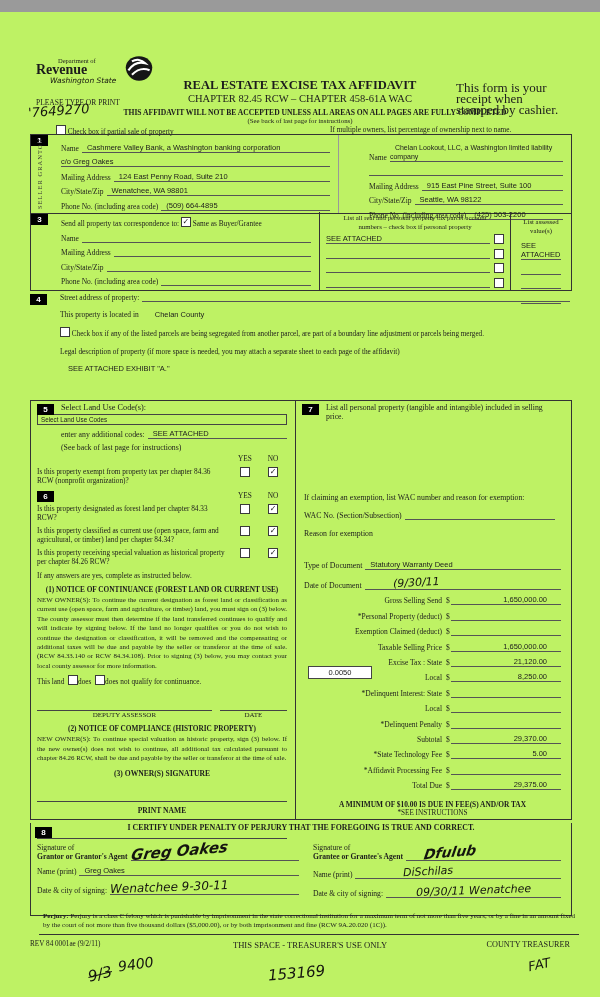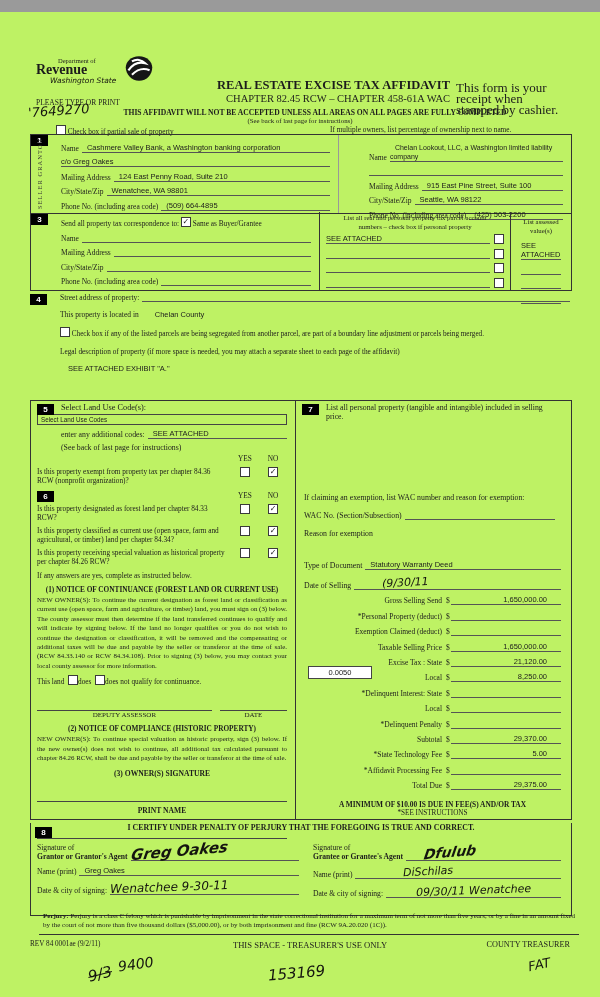--- a/index.html
+++ b/index.html
@@ -49,21 +49,21 @@
           <path d="M17 1 C8 1 2 7 2 14 c0 8 7 15 15 15 c9 0 15-7 15-15 C32 7 26 1 17 1 Z" fill="#161616"></path>
           <path d="M5 17 c5-7 12-10 19-8 c-4-4-10-5-15-2 M9 22 c6-6 13-8 20-5" stroke="#fff" stroke-width="2.4" fill="none"></path>
         </svg>
       </span>
       <div style="font-size:6.5px;padding-left:22px;">Department of</div>
       <div class="b" style="font-size:14px;line-height:12px;">Revenue</div>
       <div class="hw" style="font-size:7.5px;padding-left:14px;font-style:italic;">Washington State</div>
     </div>
   </div>
 
-  <div class="abs ctr" style="left:150px;top:66px;width:300px;text-align:right;">
+  <div class="abs ctr" style="left:150px;top:66px;width:300px;">
     <div class="b" style="font-size:12.5px;">REAL ESTATE EXCISE TAX AFFIDAVIT</div>
     <div style="font-size:10.5px;">CHAPTER 82.45 RCW – CHAPTER 458-61A WAC</div>
   </div>
 
   <div class="abs" style="left:456px;top:70px;width:112px;font-size:13px;line-height:11px;">This form is your receipt when stamped by cashier.</div>
 
   <div class="abs" style="left:36px;top:86px;font-size:7.5px;">PLEASE TYPE OR PRINT</div>
 
   <div class="abs hw" style="left:28px;top:91px;font-size:13px;transform:rotate(-4deg);">'7649270</div>
 
@@ -303,21 +303,21 @@
         <span class="lbl">WAC No. (Section/Subsection)</span>
         <span class="fill" style="max-width:150px;"></span>
       </div>
       <div style="font-size:7.8px;margin-top:9px;">Reason for exemption</div>
 
       <div class="frow" style="margin-top:22px;font-size:7.8px;">
         <span class="lbl">Type of Document</span>
         <span class="fill sans"><span class="v">Statutory Warranty Deed</span></span>
       </div>
       <div class="frow" style="margin-top:6px;font-size:7.8px;height:14px;">
-        <span class="lbl">Date of Selling</span>
+        <span class="lbl">Date of Document</span>
         <span class="fill"><span class="hw" style="font-size:11px;margin-left:28px;transform:rotate(-3deg);display:inline-block;">(9/30/11</span></span>
       </div>
 
       <div class="finrow">
           <span class="finlbl">Gross Selling Send</span>
           <span class="findol">$</span>
           <span class="finline">1,650,000.00</span>
         </div>
       <div class="finrow">
           <span class="finlbl">*Personal Property (deduct)</span>

